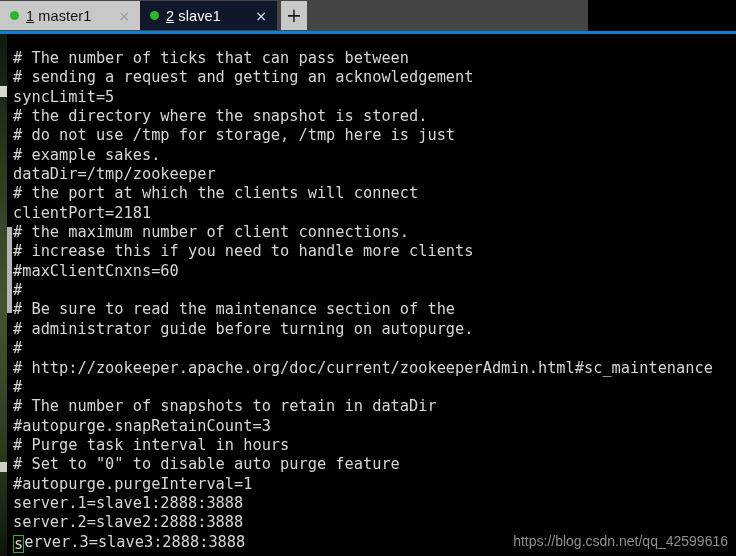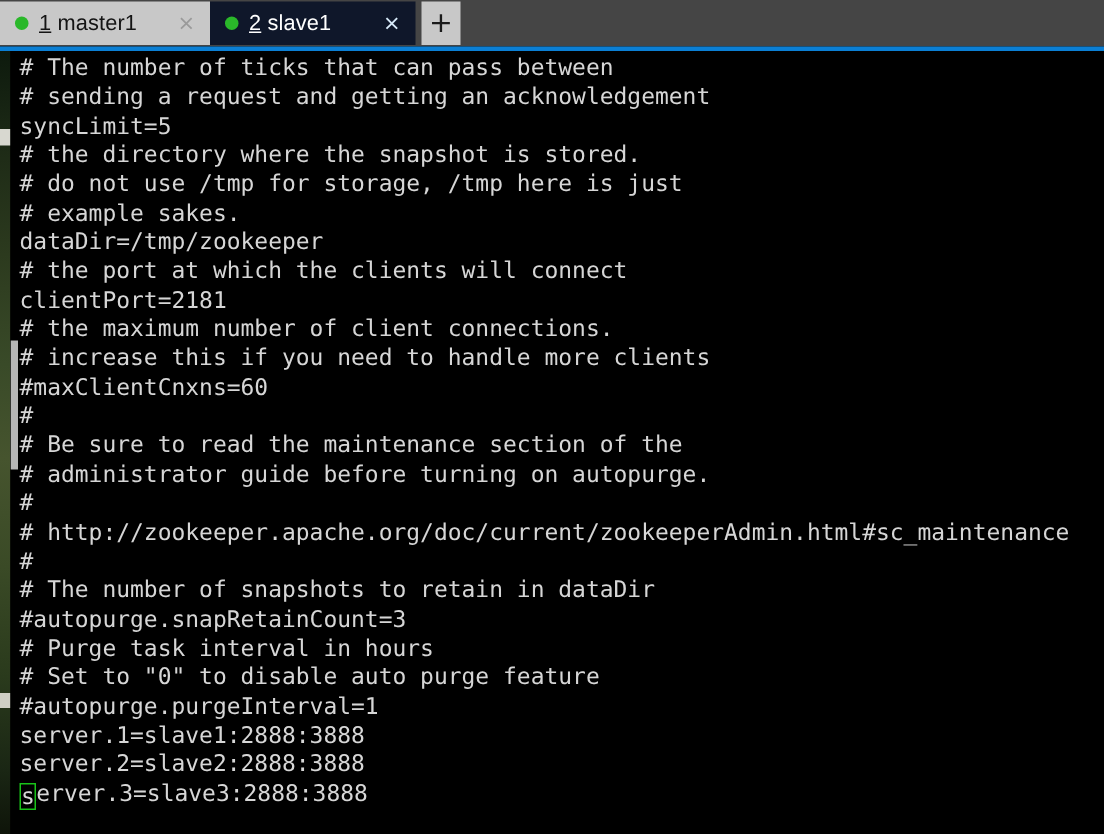--- a/index.html
+++ b/index.html
@@ -13,21 +13,21 @@
     height: 556px;
     overflow: hidden;
     background: #000000;
     font-family: "Liberation Sans", sans-serif;
   }
 
   
   #tabbar {
     position: absolute;
     left: 0; top: 0;
-    width: 736px;
+    width: 588px;
     height: 31px;
     background: #454545;
     display: flex;
     align-items: stretch;
   }
   .tab {
     display: flex;
     align-items: center;
     height: 29px;
     margin-top: 1px;
@@ -160,21 +160,21 @@
     position: absolute;
     left: 6px;
     top: 0px;
     width: 723px;
     height: 522px;
     font-family: "DejaVu Sans Mono", "Liberation Mono", monospace;
     font-size: 15.3px;
     line-height: 19.35px;
     color: #d6d6d6;
     white-space: pre;
-    padding-top: 2px;
+    padding-top: 15px;
     box-sizing: border-box;
   }
   .line {
     height: 19.35px;
     white-space: pre;
   }
   
   .cursor-cell {
     display: inline-block;
     box-sizing: border-box;
@@ -230,14 +230,15 @@
     <div id="strip-icon2"></div>
   </div>
 
   <div id="terminal">
     <div id="scrollbar-track">
       <div id="scrollbar-thumb"></div>
     </div>
     <div id="screen"><div class="line"># The number of ticks that can pass between</div><div class="line"># sending a request and getting an acknowledgement</div><div class="line">syncLimit=5</div><div class="line"># the directory where the snapshot is stored.</div><div class="line"># do not use /tmp for storage, /tmp here is just</div><div class="line"># example sakes.</div><div class="line">dataDir=/tmp/zookeeper</div><div class="line"># the port at which the clients will connect</div><div class="line">clientPort=2181</div><div class="line"># the maximum number of client connections.</div><div class="line"># increase this if you need to handle more clients</div><div class="line">#maxClientCnxns=60</div><div class="line">#</div><div class="line"># Be sure to read the maintenance section of the</div><div class="line"># administrator guide before turning on autopurge.</div><div class="line">#</div><div class="line"># http://zookeeper.apache.org/doc/current/zookeeperAdmin.html#sc_maintenance</div><div class="line">#</div><div class="line"># The number of snapshots to retain in dataDir</div><div class="line">#autopurge.snapRetainCount=3</div><div class="line"># Purge task interval in hours</div><div class="line"># Set to "0" to disable auto purge feature</div><div class="line">#autopurge.purgeInterval=1</div><div class="line">server.1=slave1:2888:3888</div><div class="line">server.2=slave2:2888:3888</div><div class="line"><span class="cursor-cell">s</span><span>erver.3=slave3:2888:3888</span></div></div>
   </div>
 
+  <div id="watermark">https://blog.csdn.net/qq_42599616</div>
 
 </div>
 
 </body></html>

